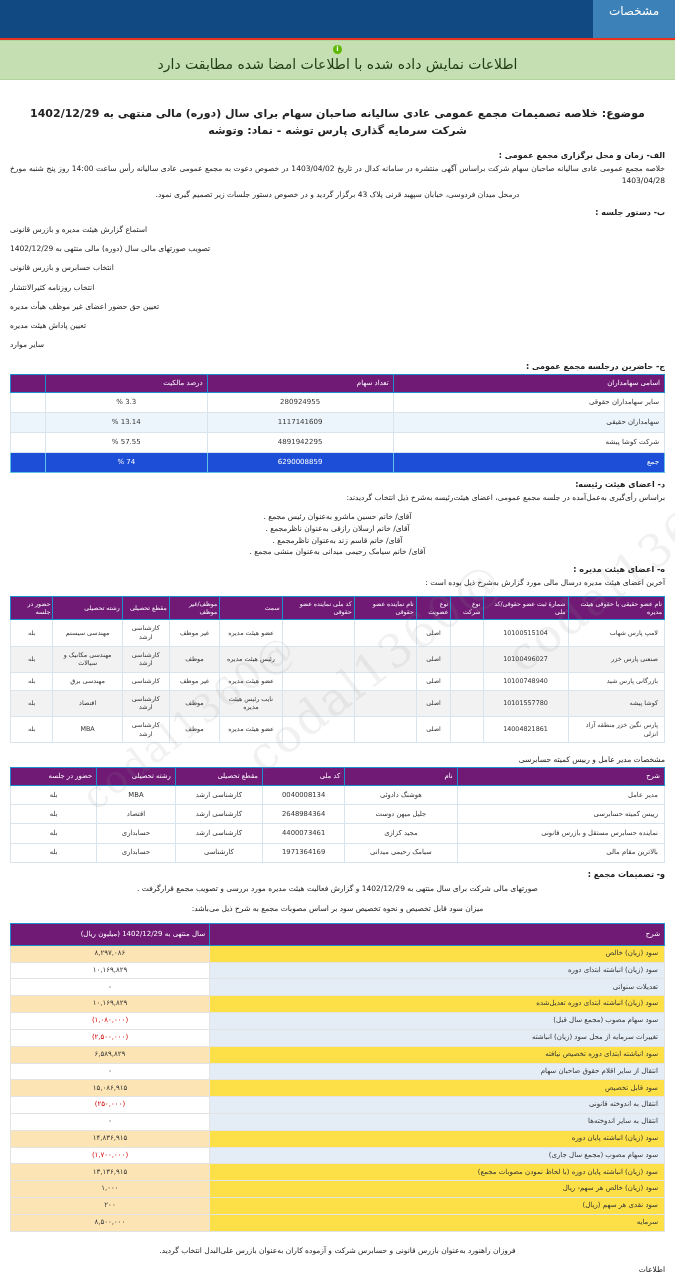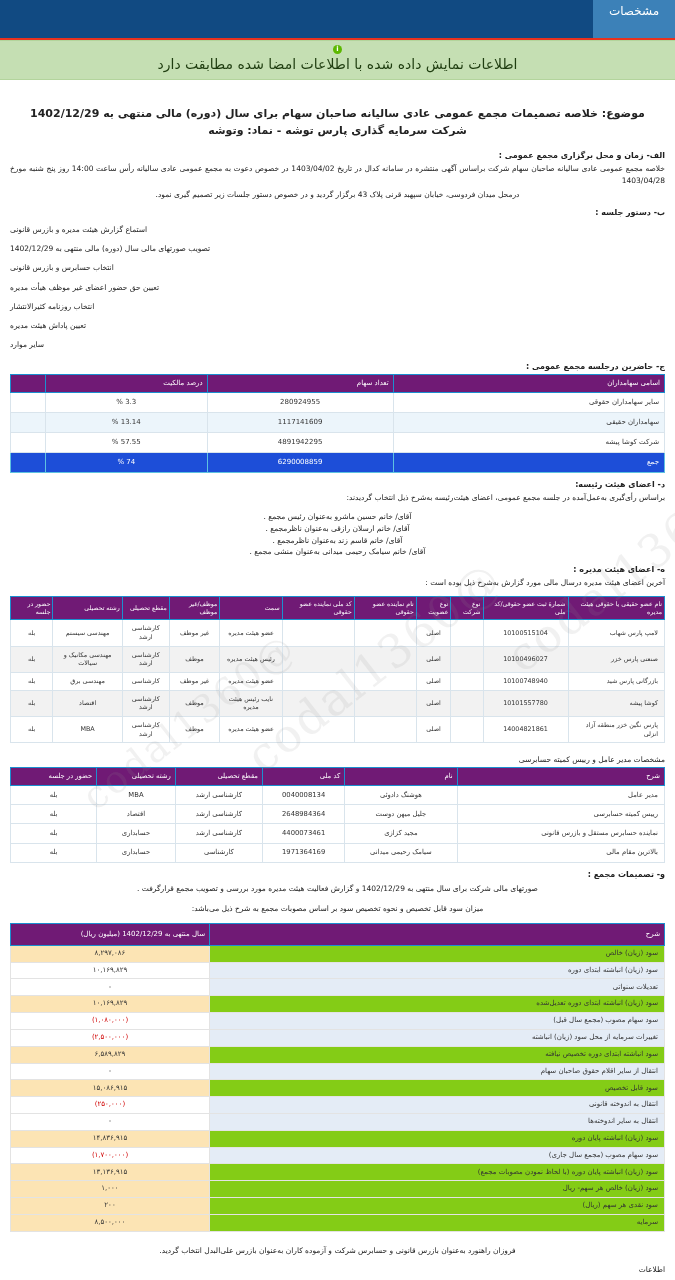--- a/index.html
+++ b/index.html
@@ -77,21 +77,21 @@
   
   .tbl-exec th{font-size:6.8px;}
   .tbl-exec td{font-size:6.8px;padding:4.5px 3px;}
   .tbl-exec td.nm{text-align:right;padding-right:6px;}
 
   
   .tbl-fin th{font-size:7px;padding:6px 4px;}
   .tbl-fin td{padding:3.2px 6px;font-size:7px;border-color:#e3e3e3;}
   .tbl-fin td.desc{text-align:right;}
   .tbl-fin td.val{text-align:center;width:186px;}
-  .tbl-fin tr.y td.desc{background:#84cc16;}
+  .tbl-fin tr.y td.desc{background:#fde047;}
   .tbl-fin tr.y td.val{background:#fce4b4;}
   .tbl-fin tr.b td.desc{background:#e4ecf6;}
   .tbl-fin tr.b td.val{background:#ffffff;}
   .tbl-fin td.neg{color:#d00000;}
 
   .watermark{
     position:absolute;pointer-events:none;
     font-size:46px;color:rgba(150,150,150,0.13);
     font-family:"DejaVu Serif","Liberation Serif",serif;
     transform:rotate(-38deg);white-space:nowrap;letter-spacing:2px;
@@ -134,22 +134,22 @@
     <div class="para">خلاصه مجمع عمومی عادی سالیانه صاحبان سهام شرکت براساس آگهی منتشره در سامانه کدال در تاریخ 1403/04/02 در خصوص دعوت به مجمع عمومی عادی سالیانه رأس ساعت 14:00 روز پنج شنبه مورخ 1403/04/28</div>
     <div class="para-c">درمحل میدان فردوسی، خیابان سپهبد قرنی پلاک 43  برگزار گردید و در خصوص دستور جلسات زیر تصمیم گیری نمود.</div>
 
     <div class="gap-sm"></div>
 
     <div class="sec-head">ب- دستور جلسه :</div>
     <div class="agenda">
       <div>استماع گزارش هیئت مدیره و بازرس قانونی</div>
       <div>تصویب صورتهای مالی سال (دوره) مالی منتهی به 1402/12/29</div>
       <div>انتخاب حسابرس و بازرس قانونی</div>
+      <div>انتخاب روزنامه کثیرالانتشار</div>
       <div>تعیین حق حضور اعضای غیر موظف هیأت مدیره</div>
-      <div>انتخاب روزنامه کثیرالانتشار</div>
       <div>تعیین پاداش هیئت مدیره</div>
       <div>سایر موارد</div>
     </div>
 
     <div class="gap-sm"></div>
 
     <div class="sec-head">ج- حاضرین درجلسه مجمع عمومی :</div>
     <table class="tbl-share">
       <thead>
         <tr>

